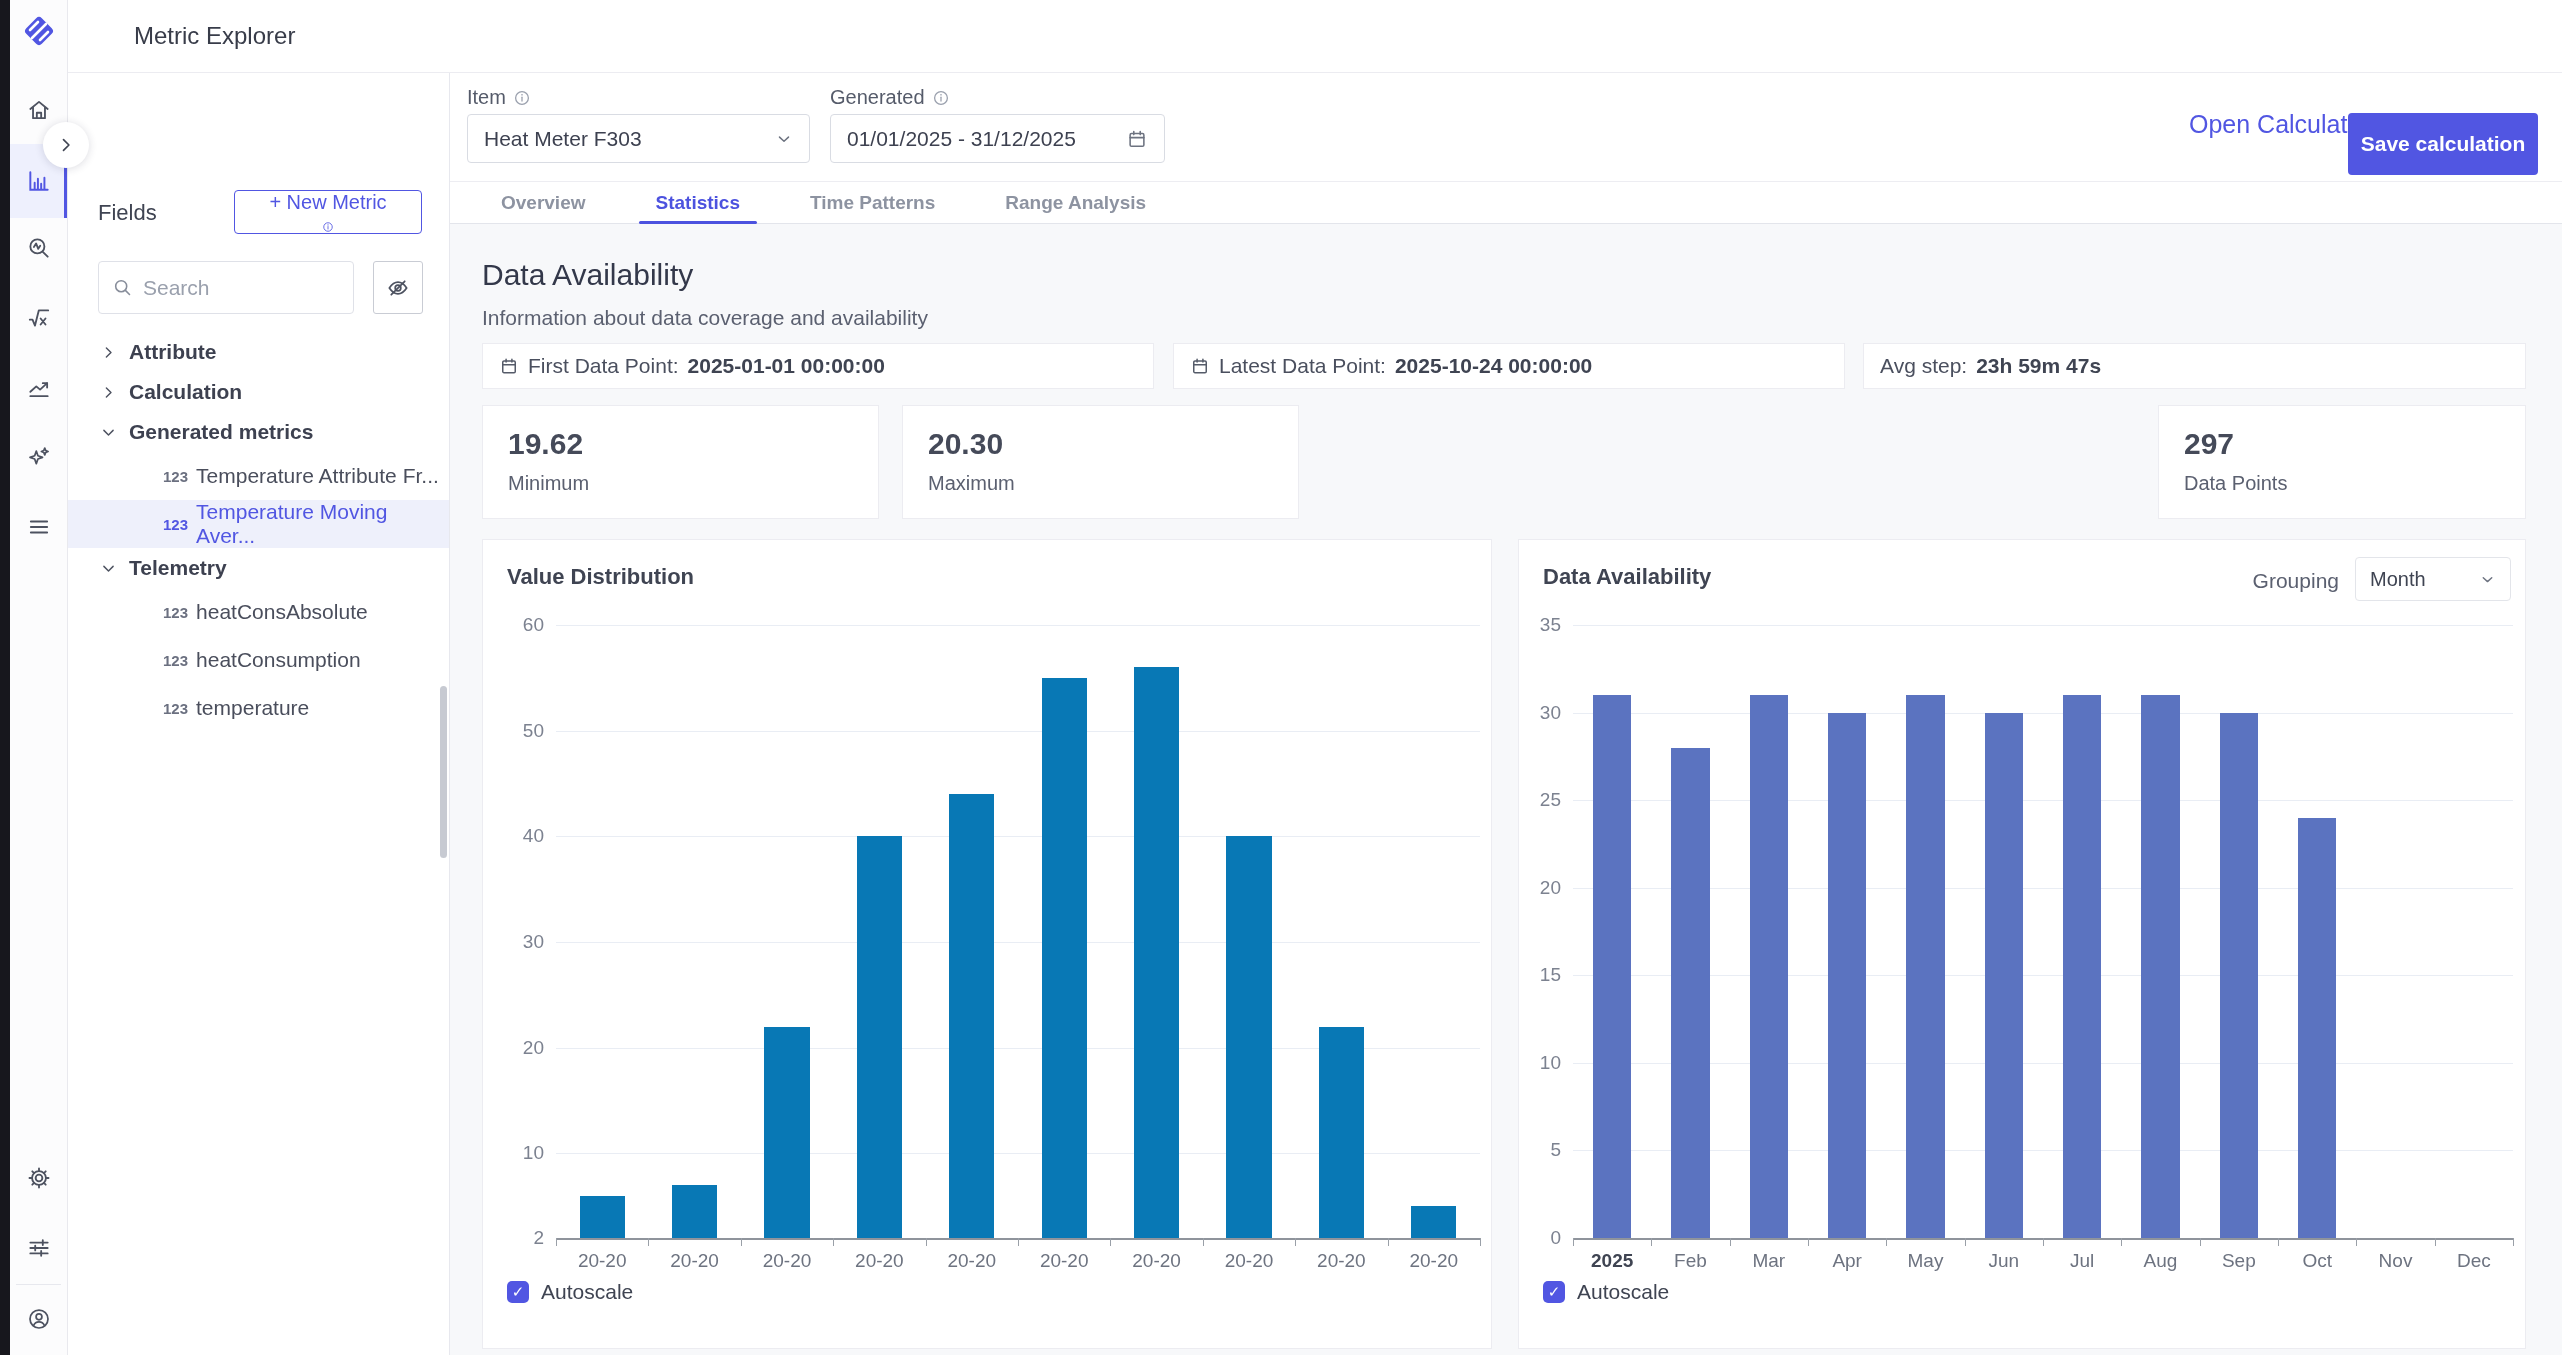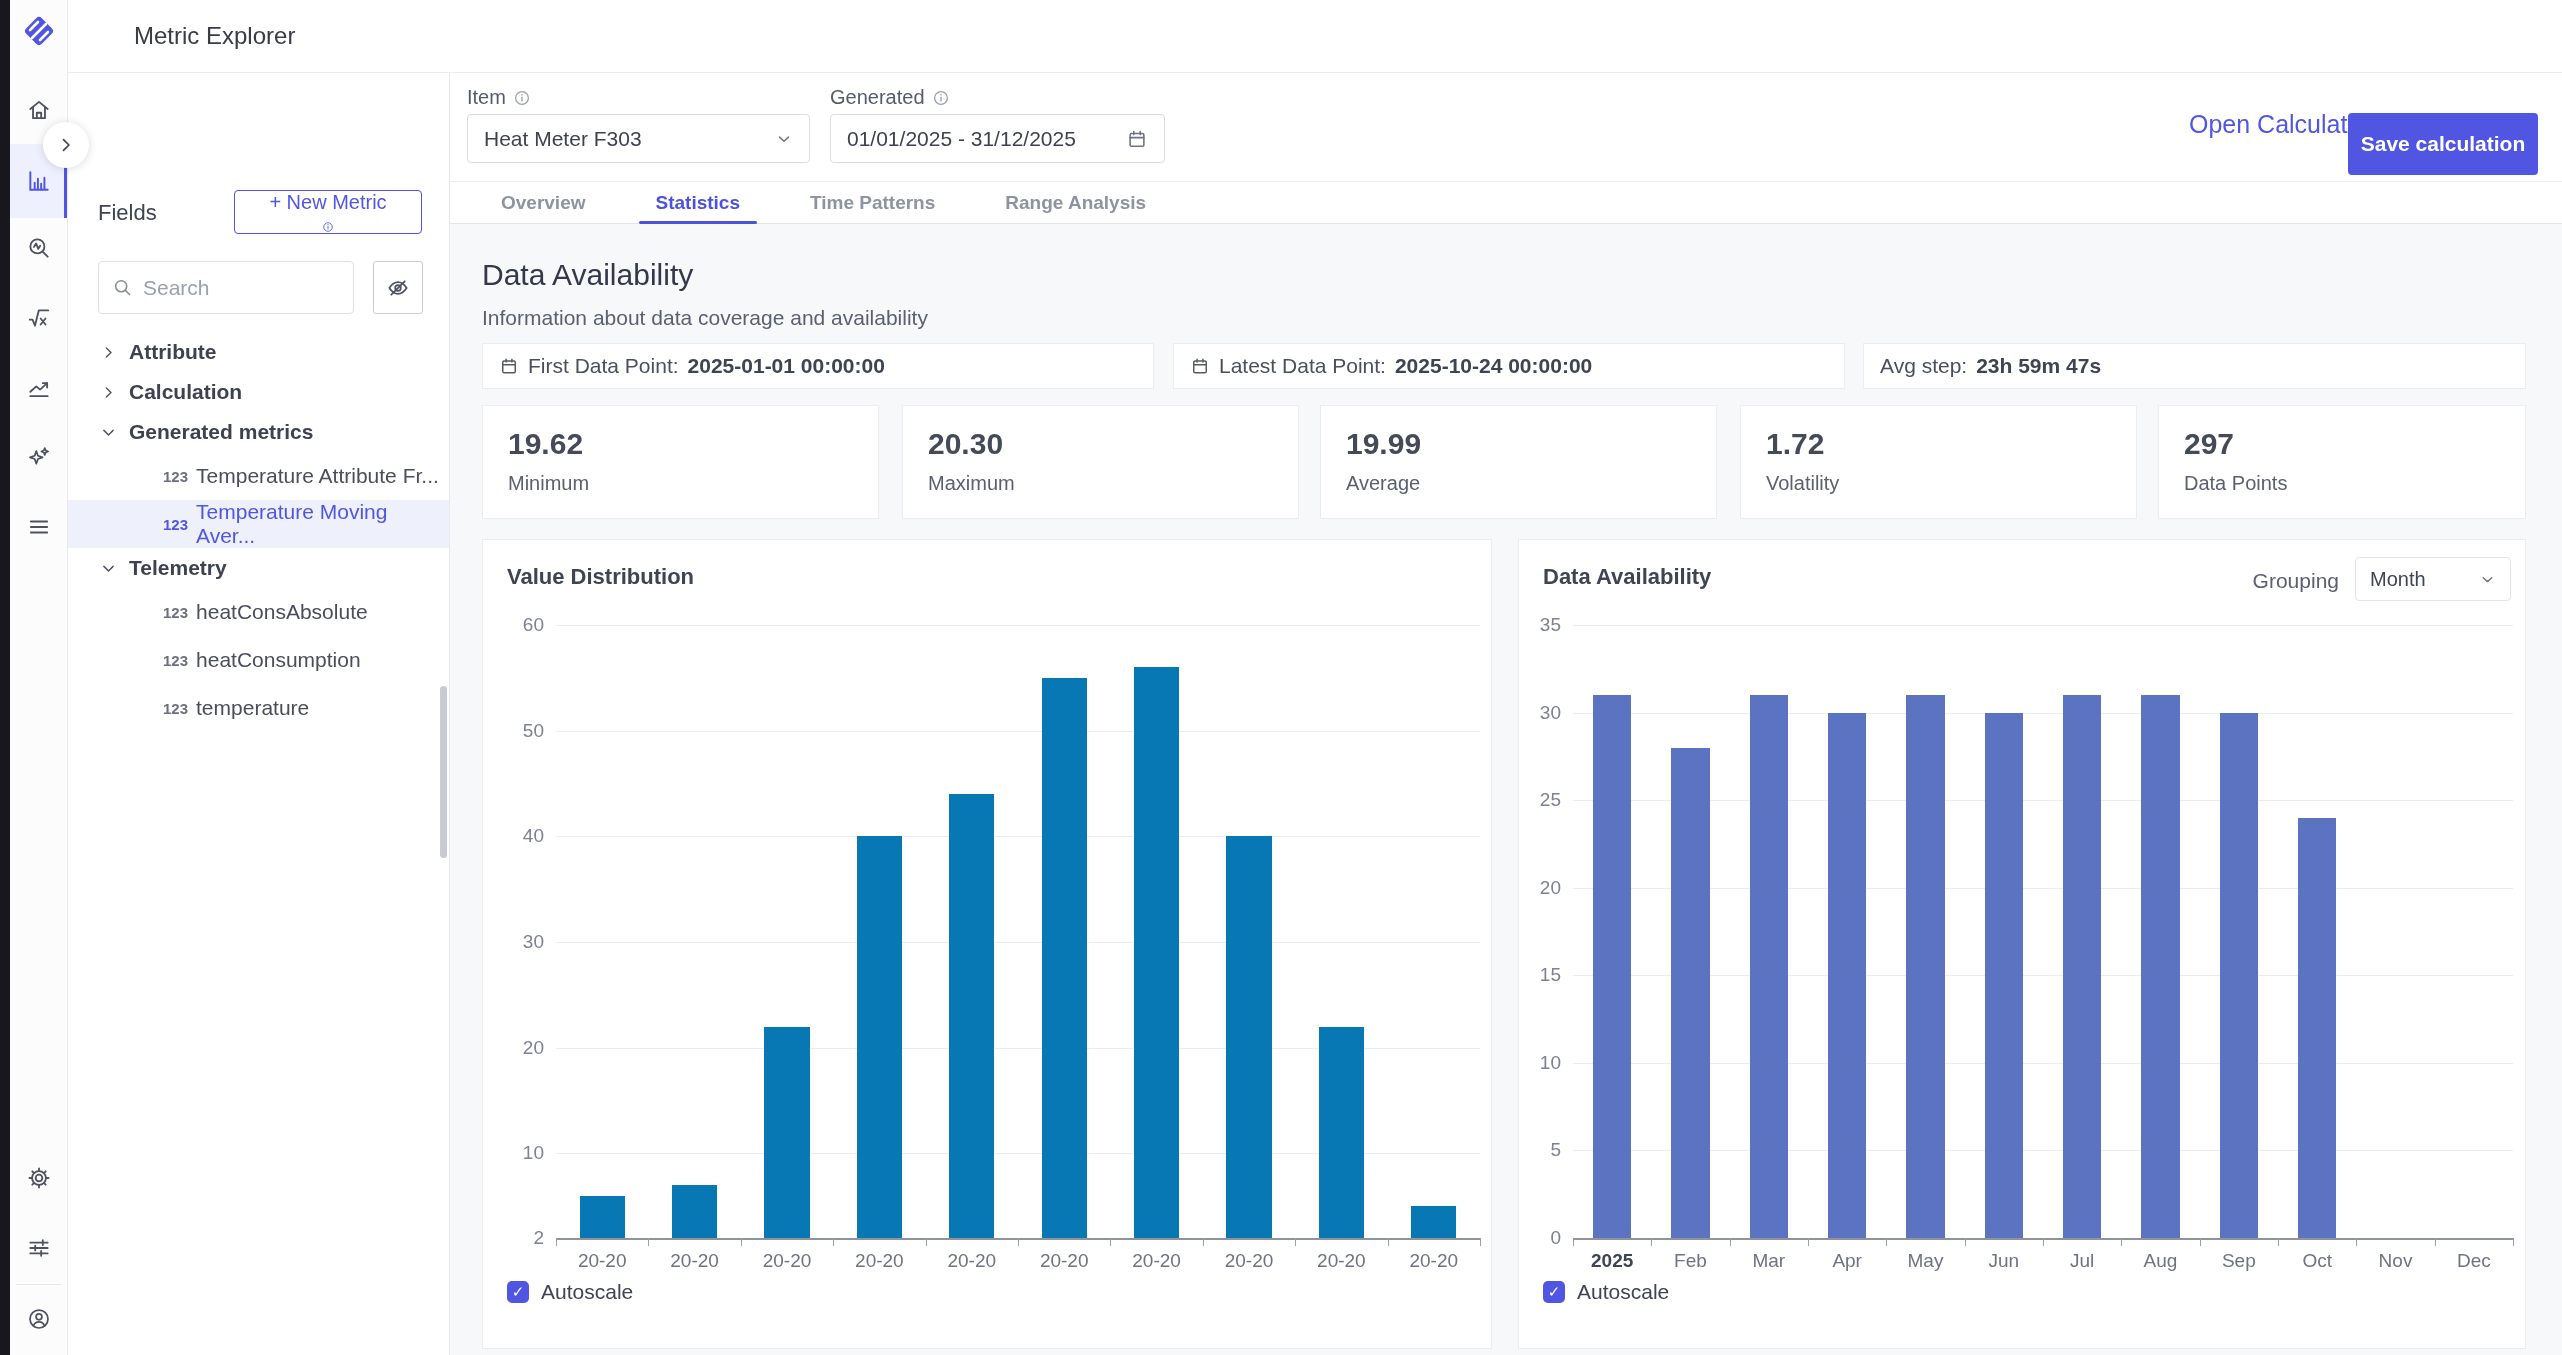--- a/index.html
+++ b/index.html
@@ -355,28 +355,20 @@
       <b>23h 59m 47s</b>
   </div>
 
   <div class="stat-card" style="left:32px;width:397px">
     <div class="stat-value">19.62</div>
       <div class="stat-label">Minimum</div>
   </div>
   <div class="stat-card" style="left:452px;width:397px">
     <div class="stat-value">20.30</div>
       <div class="stat-label">Maximum</div>
-  </div>
-  <div class="stat-card" style="left:870px;width:397px">
-    <div class="stat-value">19.99</div>
-      <div class="stat-label">Average</div>
-  </div>
-  <div class="stat-card" style="left:1290px;width:397px">
-    <div class="stat-value">1.72</div>
-      <div class="stat-label">Volatility</div>
   </div>
   <div class="stat-card" style="left:1708px;width:368px">
     <div class="stat-value">297</div>
       <div class="stat-label">Data Points</div>
   </div>
 
   <section class="chart-panel" style="left:32px;width:1010px">
     <div class="chart-title">Value Distribution</div>
     <div class="chart-body">
         <div class="ytick" style="left: 7px; top: 698px; width: 54px;">2</div>

